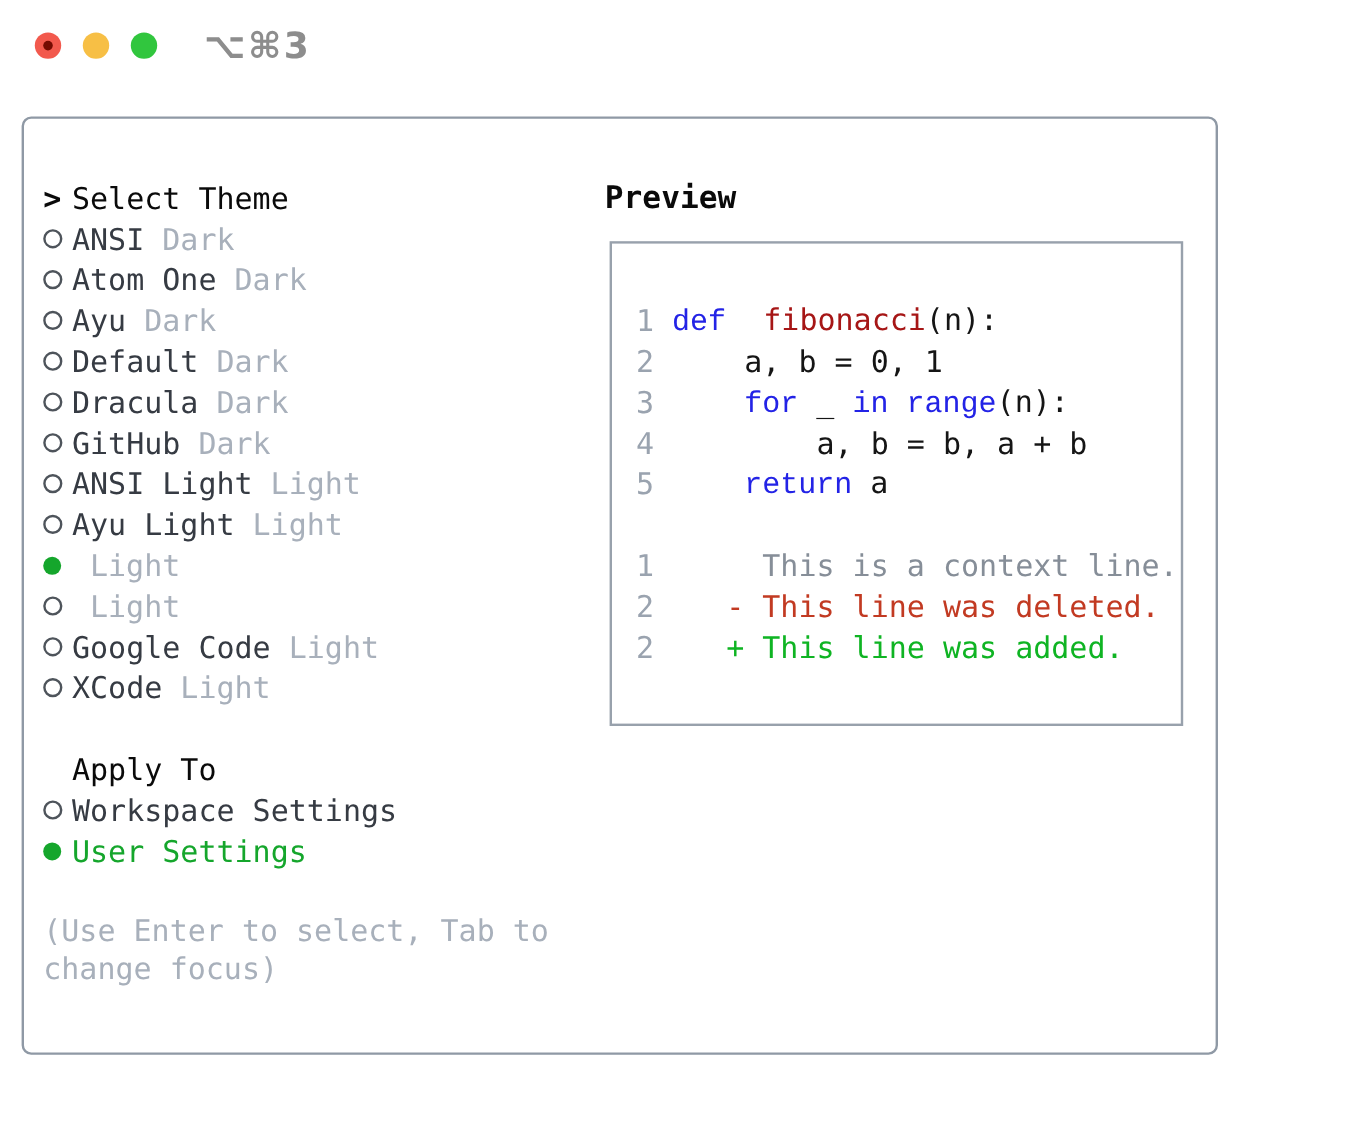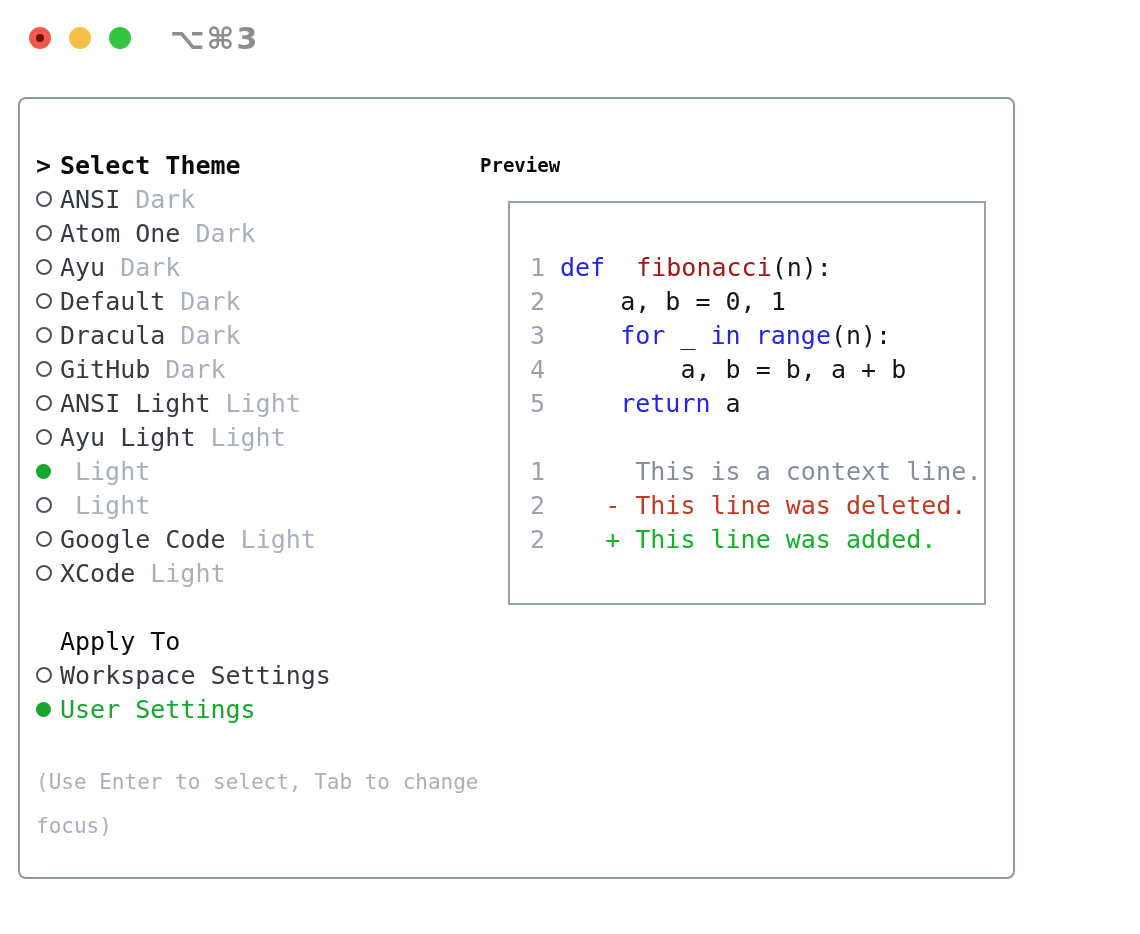--- a/index.html
+++ b/index.html
@@ -30,39 +30,39 @@
     box-sizing:border-box;
   }
 
   
   .left-col { position:absolute; left:16px; top:49px; width:460px; }
   .row { display:flex; align-items:center; height:34px; font-size:25px; color:var(--item_text); }
   .ind { width:24px; flex:0 0 24px; display:flex; align-items:center; }
   .prompt { font-weight:bold; color:var(--header_text); }
   .circle { width:12px; height:12px; border:2px solid var(--radio_stroke); border-radius:50%; box-sizing:content-box; }
   .circle.sel { width:15px; height:15px; border:none; background:var(--accent_green); }
-  .hdr  { font-weight:bold; color:var(--header_text); }
+  .hdr  { font-weight:normal; color:var(--header_text); }
   .hdr2 { color:var(--header_text); }
   .label.green { color:var(--accent_green); }
   .tag { color:var(--muted_text); margin-left:15px;text-align:center; }
   .spacer { height:34px; }
-  .help { width:450px; line-height:44px; font-size:21px; color:var(--muted_text); }
-
-  
-  .preview-title { position:absolute; left:460px; top:49px; height:34px; display:flex; align-items:center;
-                   font-size:19px; font-weight:bold; color:var(--header_text); }
+  .help { width:450px; line-height:32px; font-size:25px; color:var(--muted_text); }
+
+  
+  .preview-title { position:absolute; left:484px; top:49px; height:34px; display:flex; align-items:center;
+                   font-size:26px; font-weight:bold; color:var(--header_text); }
   .preview-box {
     position:absolute; left:488px; top:102px; width:478px; height:404px;
     border:2px solid var(--preview_border); box-sizing:border-box;
     padding:47px 0 0 20px; overflow:hidden; background:#fff;
   }
   .pline { display:flex; align-items:center; height:34px; font-size:25px; white-space:pre; }
   .lnum  { width:15px; flex:0 0 15px; margin-right:15px; color:var(--line_number); }
   .ptext { white-space:pre; }
-  .c-kw    { color:var(--keyword); }
+  .c-kw    { color:var(--keyword);font-family:Liberation Mono, monospace; }
   .c-fn    { color:var(--function_name);margin-left:16px; }
   .c-plain { color:var(--code_plain); }
   .c-ctx   { color:var(--diff_context);text-align:center; }
   .c-del   { color:var(--diff_deleted);text-align:center; }
   .c-add   { color:var(--diff_added); }
 </style>
 </head>
 <body>
 
 <div class="window">

